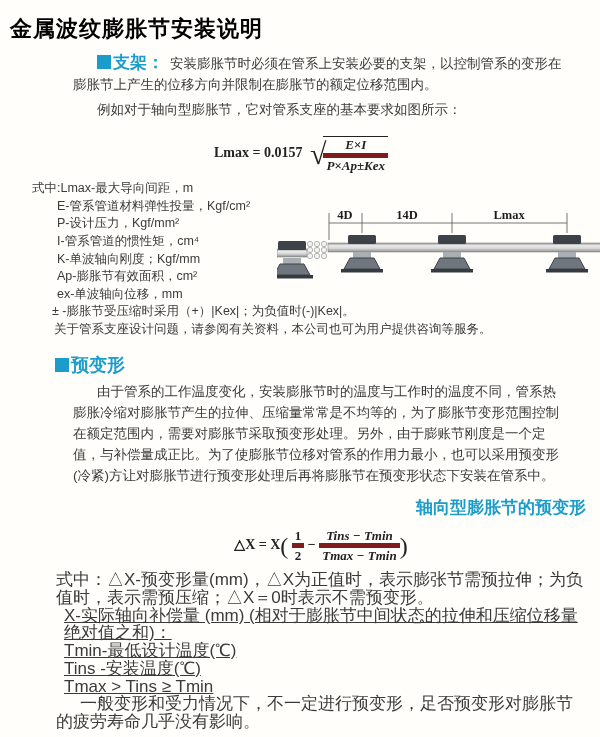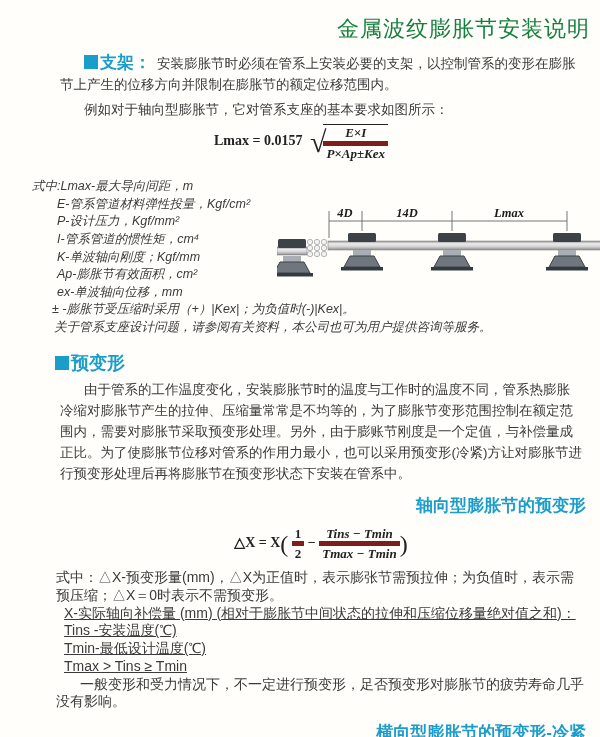--- a/index.html
+++ b/index.html
@@ -5,60 +5,60 @@
   :root { --accent: #1b9dcb; --ink: #3a3a3a; }
   * { box-sizing: border-box; }
   html,body { margin:0; padding:0; }
   body {
     width:600px; height:737px; overflow:hidden;
     background:#fffefa;
     font-family:"Liberation Sans", sans-serif;
     color:var(--ink);
   }
   .title {
-    margin:14px 10px 8px; text-align:right;
-    font-size:22px; font-weight:normal; color:#15803d; letter-spacing:1px;
+    margin:14px 10px 8px; text-align:left;
+    font-size:22px; font-weight:bold; color:#000000; letter-spacing:1px;
   }
   .content { margin:0 14px 0 56px; }
 
   .sq {
     display:inline-block; width:14px; height:14px;
     background:var(--accent); margin-right:2px; vertical-align:-1px;
   }
   .inline-head {
     color:var(--accent); font-weight:bold; font-size:17px; margin-right:6px;
   }
-  p.body-par { font-size:13.5px; line-height:21px; margin:4px 4px; text-indent:24px; }
+  p.body-par { font-size:13.5px; line-height:21px; margin:4px 17px; text-indent:24px; }
 
   
   .formula { text-align:center; font-family:"Liberation Serif", serif; color:#222; }
-  .f1 { margin:4px 40px 4px 0; font-size:14px; font-weight:bold; }
+  .f1 { margin:16px 40px 4px 0; font-size:14px; font-weight:bold; }
   .f2 { margin:10px 0 8px; font-size:14px; font-weight:bold; }
   .frac { display:inline-block; vertical-align:middle; text-align:center; line-height:1.05; font-size:13px; }
   .frac .num { display:block; border-bottom:5px solid #7f1d1d; padding:0 3px 1px; }
   .frac .den { display:block; padding:1px 3px 0; }
   .frac.it { font-style:italic; }
   .sqrt-sign { font-size:30px; font-weight:normal; vertical-align:middle; margin:0 -3px 0 4px; }
   .vinc { border-top:1.5px solid #222; padding-top:1px; }
   .paren { font-size:24px; font-weight:normal; vertical-align:middle; }
 
   
-  .defs-wrap { position:relative; margin-left:-24px; margin-top:18px;
-               font-size:12.5px; line-height:17.6px; min-height:150px;font-style:italic; }
+  .defs-wrap { position:relative; margin-left:-24px; margin-top:8px;
+               font-size:12.5px; line-height:17.6px; min-height:150px; }
   .def-line { white-space:nowrap; }
   .def-line.sub { padding-left:25px; }
   .def-line.pm { padding-left:20px; }
   .def-line.note { padding-left:22px; }
   .pipe-diagram { position:absolute; top:26px; right:-44px; }
 
   .sec-head { margin:14px 0 4px -1px; font-size:18px; font-weight:bold; color:var(--accent); }
   .sub-head { margin:10px 0 2px; font-size:17px; font-weight:bold; color:var(--accent);text-align:right; }
   .sub-head.out { margin-left:-23px; }
 
-  .explain { font-size:14px; line-height:17.8px; margin:2px 0; }
+  .explain { font-size:17px; line-height:17.8px; margin:2px 0; }
   .explain .line.sub { padding-left:8px;text-decoration:underline; }
 </style>
 </head>
 <body>
 
 <h1 class="title">金属波纹膨胀节安装说明</h1>
 
 <div class="content">
 
   <p class="body-par"><span class="sq"></span><span class="inline-head">支架：</span><span>安装膨胀节时必须在管系上安装必要的支架，以控制管系的变形在膨胀节上产生的位移方向并限制在膨胀节的额定位移范围内。</span></p>
@@ -152,21 +152,21 @@
     <span>−</span>
     <span class="frac it">
       <span class="num">Tins − Tmin</span>
       <span class="den">Tmax − Tmin</span>
     </span><span class="paren">)</span>
   </div>
 
   <div class="explain">
     <div class="line">式中：△X-预变形量(mm)，△X为正值时，表示膨张节需预拉伸；为负值时，表示需预压缩；△X＝0时表示不需预变形。</div>
     <div class="line sub">X-实际轴向补偿量 (mm) (相对于膨胀节中间状态的拉伸和压缩位移量绝对值之和)：</div>
+    <div class="line sub">Tmin-最低设计温度(℃)</div>
     <div class="line sub">Tins -安装温度(℃)</div>
-    <div class="line sub">Tmin-最低设计温度(℃)</div>
     <div class="line sub">Tmax &gt; Tins ≥ Tmin</div>
     <div class="line" style="text-indent:24px;">一般变形和受力情况下，不一定进行预变形，足否预变形对膨胀节的疲劳寿命几乎没有影响。</div>
   </div>
 
   <h3 class="sub-head out">横向型膨胀节的预变形-冷紧</h3>
 
 </div>
 
 </body></html>

